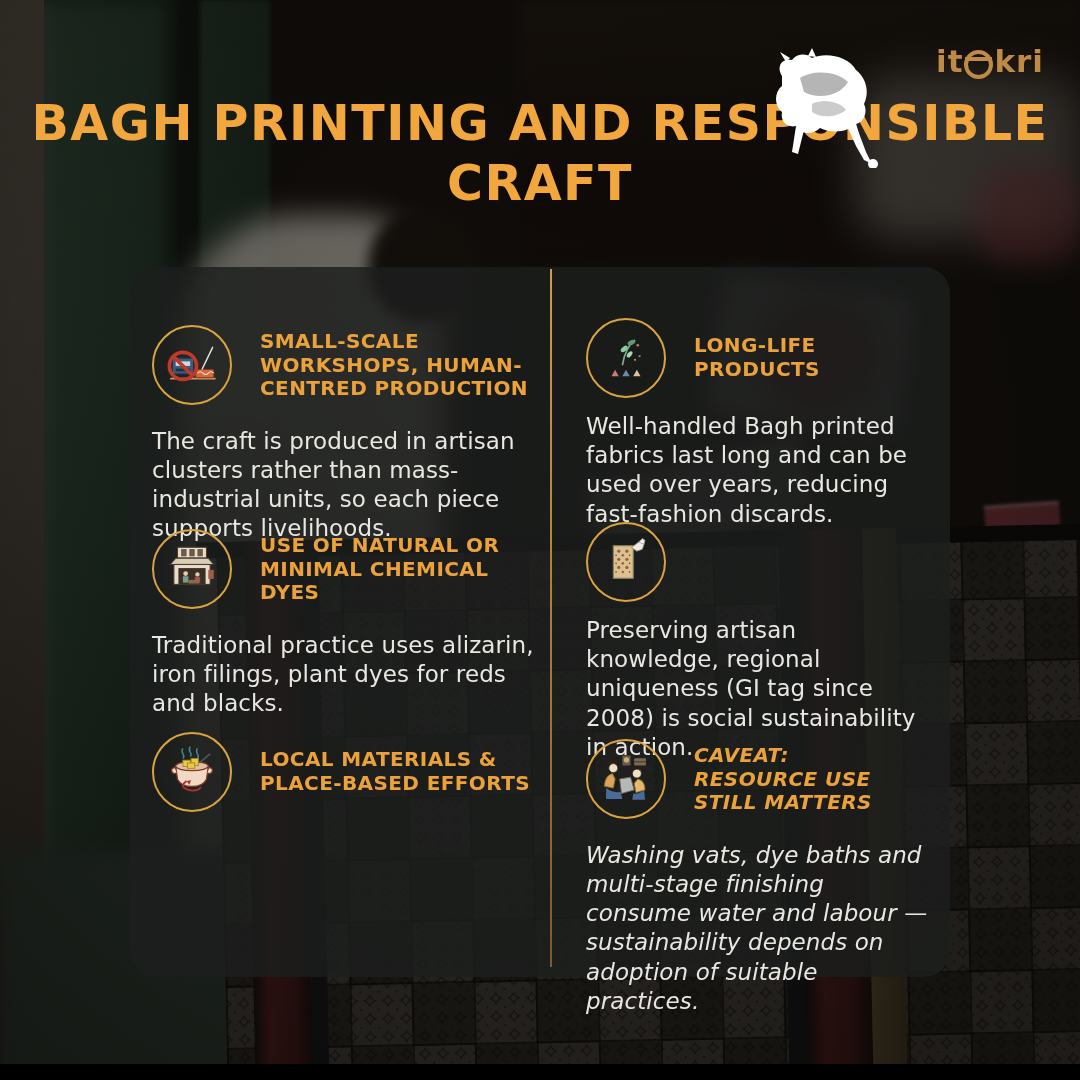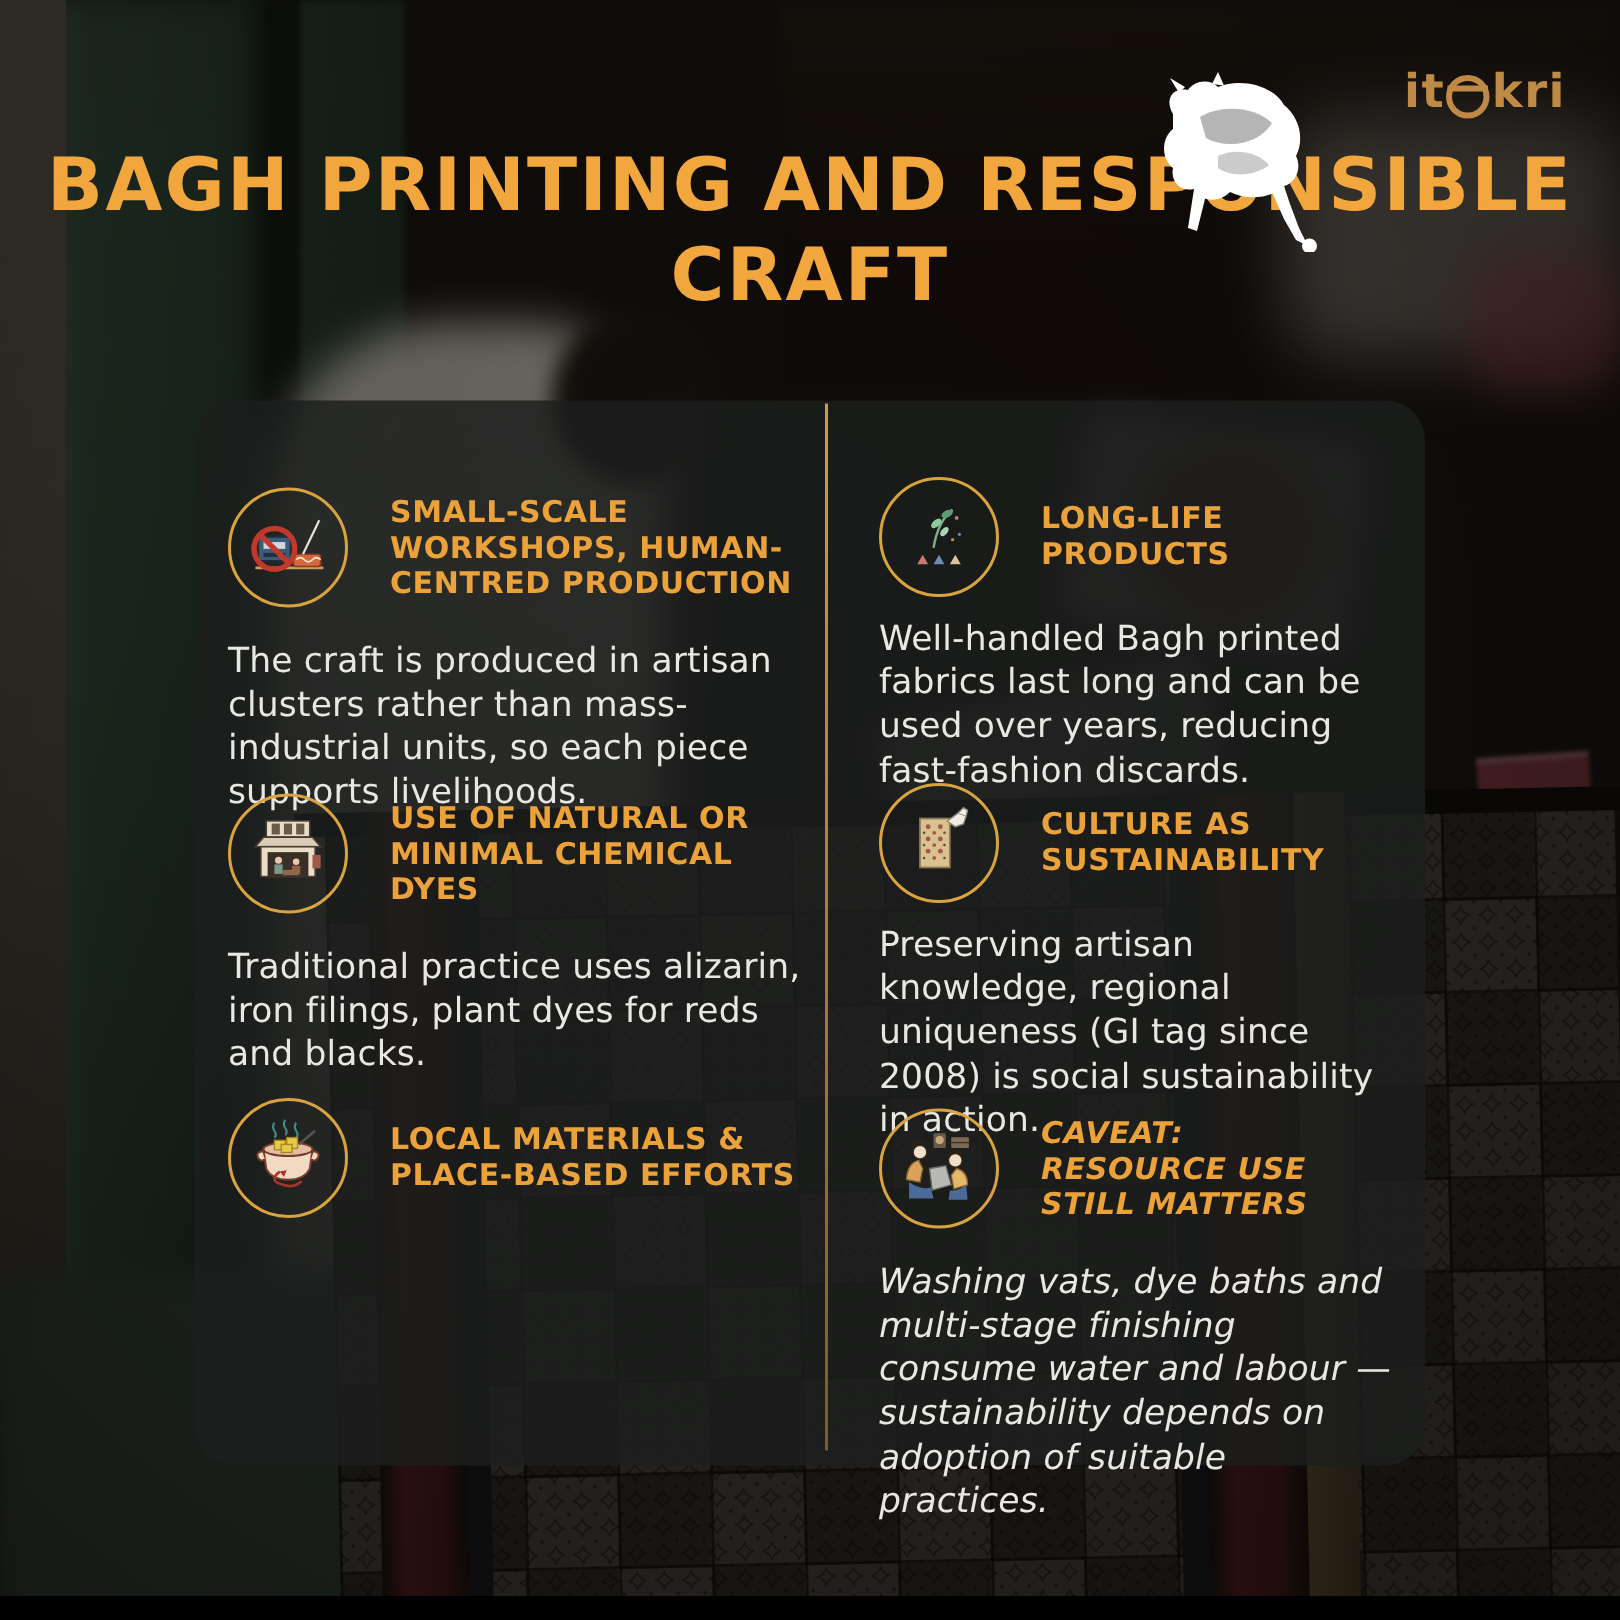--- a/index.html
+++ b/index.html
@@ -227,21 +227,20 @@
                 <circle cx="36" cy="24.5" r=".9"></circle>
                 <circle cx="21" cy="33.5" r=".9"></circle>
                 <circle cx="36" cy="33.5" r=".9"></circle>
                 <circle cx="21" cy="43" r=".9"></circle>
                 <circle cx="36" cy="43" r=".9"></circle>
               </g>
             <path d="M38,16 L46,10 L52,12 L50,18 L44,20 Z" fill="#f0ece2" stroke="#8a8a80" stroke-width="1"></path>
             <path d="M46,10 L50,6 L53,8 L52,12" fill="#f0ece2" stroke="#8a8a80" stroke-width="1"></path>
           </svg>
         </div>
-        <h2>CULTURE AS SUSTAINABILITY</h2>
       </div>
       <p>Preserving artisan knowledge, regional uniqueness (GI tag since 2008) is social sustainability in action.</p>
     </div>
 
     <div class="cell col-l" style="grid-column:1;grid-row:3;">
       <div class="cell-head">
         <div class="icon-circle">
           <svg viewBox="0 0 64 64">
             <path d="M22,6 q-2,3 0,6 q2,3 0,5" stroke="#3f8a8a" stroke-width="1.6" fill="none"></path>
             <path d="M30,4 q-2,3 0,6 q2,3 0,5" stroke="#3f8a8a" stroke-width="1.6" fill="none"></path>

